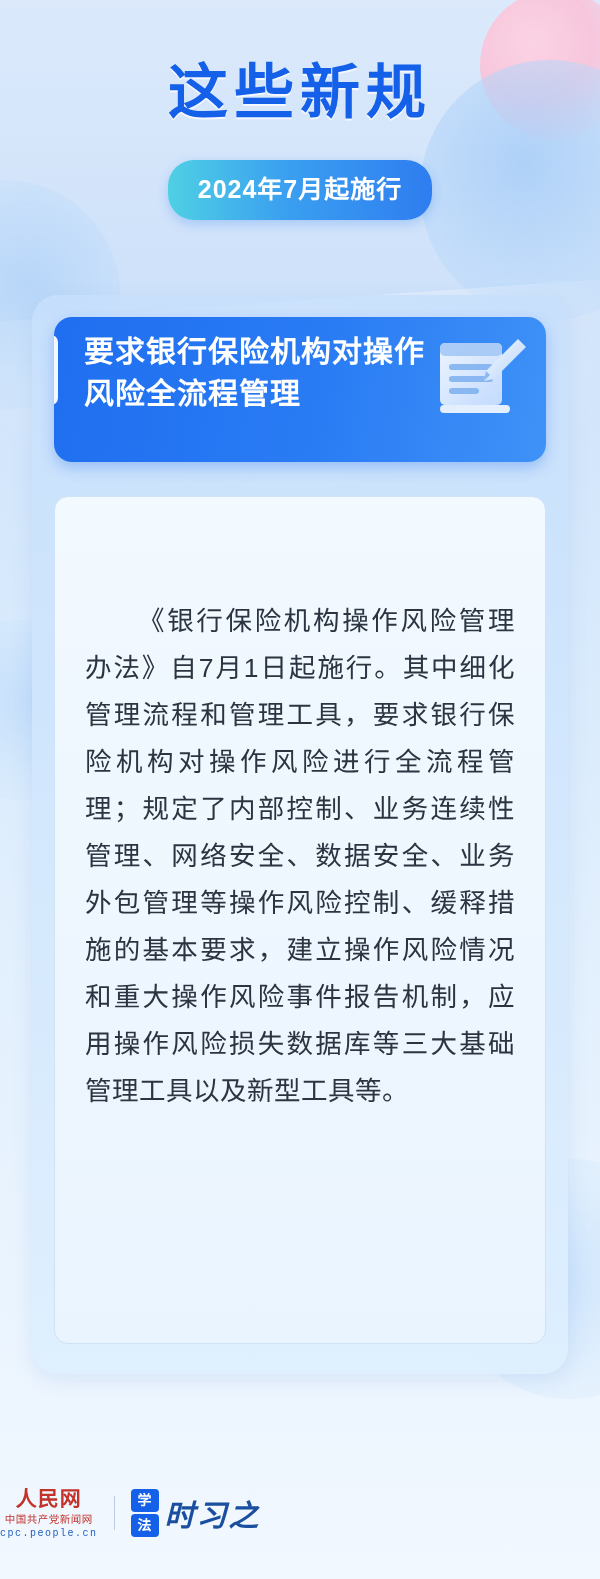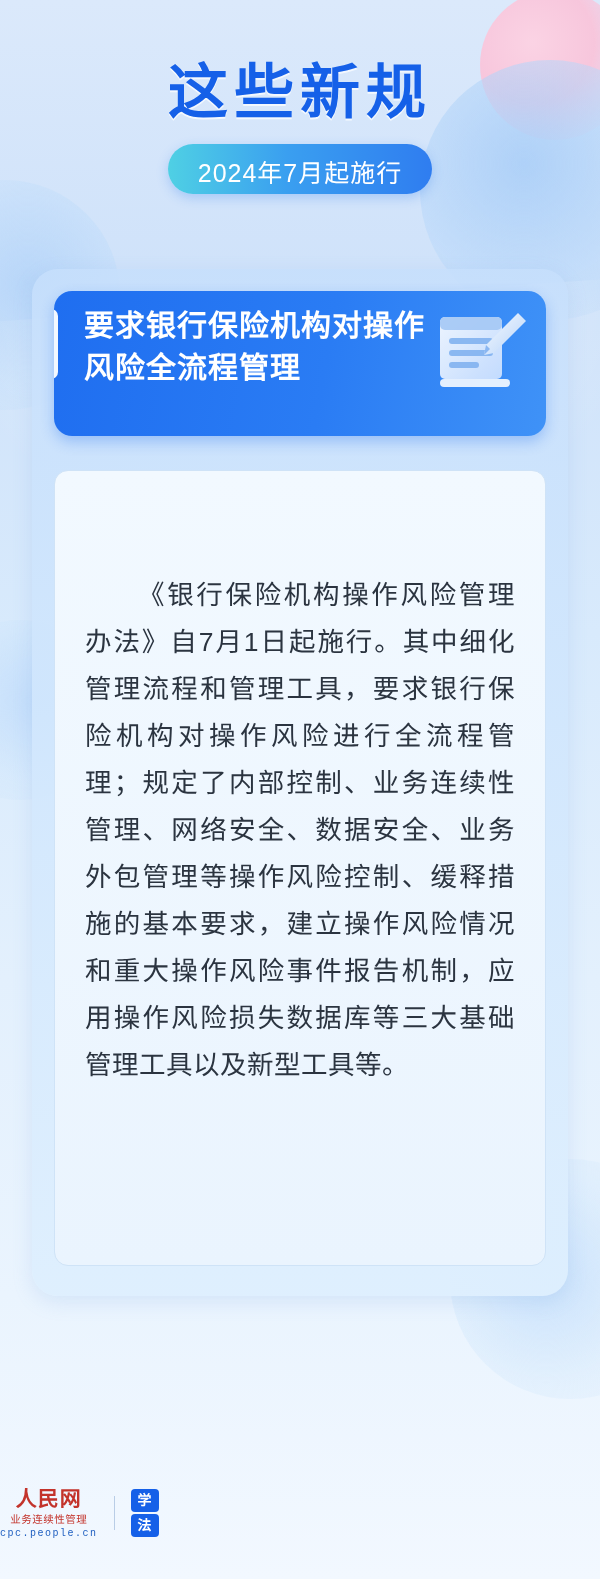--- a/index.html
+++ b/index.html
@@ -81,27 +81,27 @@
     font-size: 60px;
     line-height: 70px;
   }
   .title-line2 {
     font-size: 58px;
     line-height: 76px;
     letter-spacing: 7px;
   }
   .pill {
     display: inline-block;
-    margin-top: 16px;
-    padding: 9px 30px 5px;
+    margin-top: 32px;
+    padding: 9px 30px 15px;
     border-radius: 26px;
     background: linear-gradient(90deg, #4fd0e4 0%, #3a9ff0 45%, #2f7df0 100%);
     color: #ffffff;
     font-size: 25px;
-    font-weight: normal;
+    font-weight: bold;
     letter-spacing: 1px;
     box-shadow: 0 4px 12px rgba(47,125,240,0.28);
   }
 
   
   .card-outer {
     position: relative;
     z-index: 3;
     margin: 75px 32px 0 32px;
     background: linear-gradient(180deg, rgba(198,223,252,0.85) 0%, rgba(208,230,253,0.9) 40%, rgba(222,239,254,0.95) 100%);
@@ -147,21 +147,21 @@
     height: 86px;
     z-index: 1;
     opacity: 0.96;
   }
 
   .body-box {
     margin-top: 34px;
     background: linear-gradient(180deg, #f2f9ff 0%, #eaf4fe 100%);
     border: 1px solid #cfe3f7;
     border-radius: 14px;
-    padding: 74px 30px 60px 30px;
+    padding: 74px 30px 112px 30px;
     min-height: 660px;
   }
   .body-text {
     color: #2b3440;
     font-size: 26.5px;
     line-height: 47px;
     text-align: justify;
     text-indent: 53px;
     letter-spacing: 0.5px;
   }
@@ -279,25 +279,26 @@
 
     <div class="body-box">
       <p class="body-text">《银行保险机构操作风险管理办法》自7月1日起施行。其中细化管理流程和管理工具，要求银行保险机构对操作风险进行全流程管理；规定了内部控制、业务连续性管理、网络安全、数据安全、业务外包管理等操作风险控制、缓释措施的基本要求，建立操作风险情况和重大操作风险事件报告机制，应用操作风险损失数据库等三大基础管理工具以及新型工具等。</p>
     </div>
 
   </div>
 
   <div class="footer">
     <div class="logo-people">
       <div class="cn">人民网</div>
-      <div class="sub">业务连续性管理</div>
+      <div class="sub">中国共产党新闻网</div>
       <div class="en">cpc.people.cn</div>
     </div>
     <div class="logo-sep"></div>
     <div class="logo-xuefa">
       <div>
         <div class="xuefa-badge">学</div>
         <div class="xuefa-badge" style="margin-top:2px;">法</div>
       </div>
+      <div class="xuefa-word">时习之</div>
     </div>
   </div>
 
 </div>
 
 </body></html>

